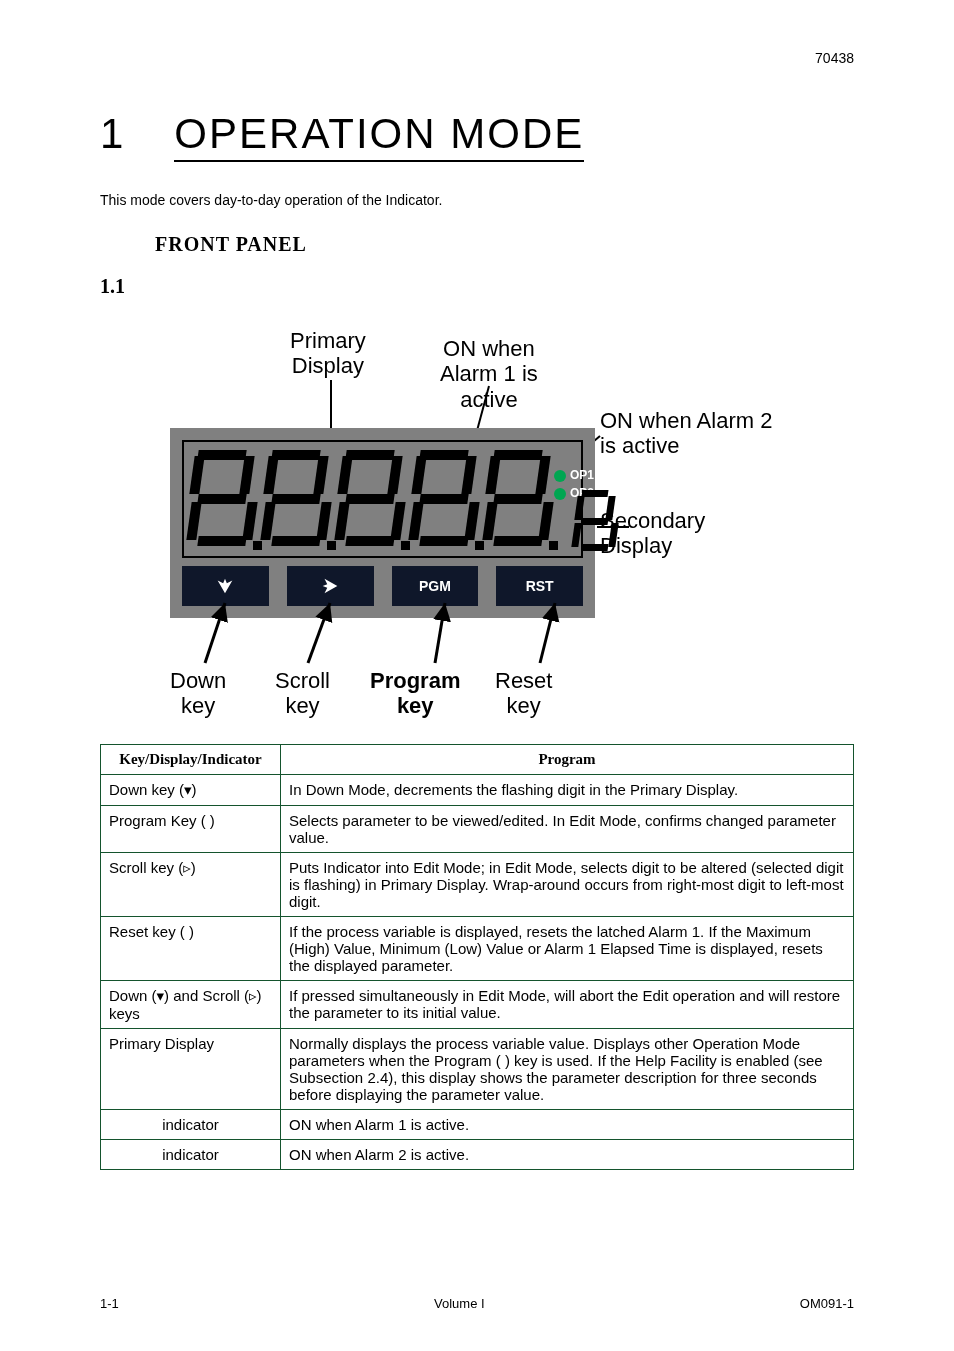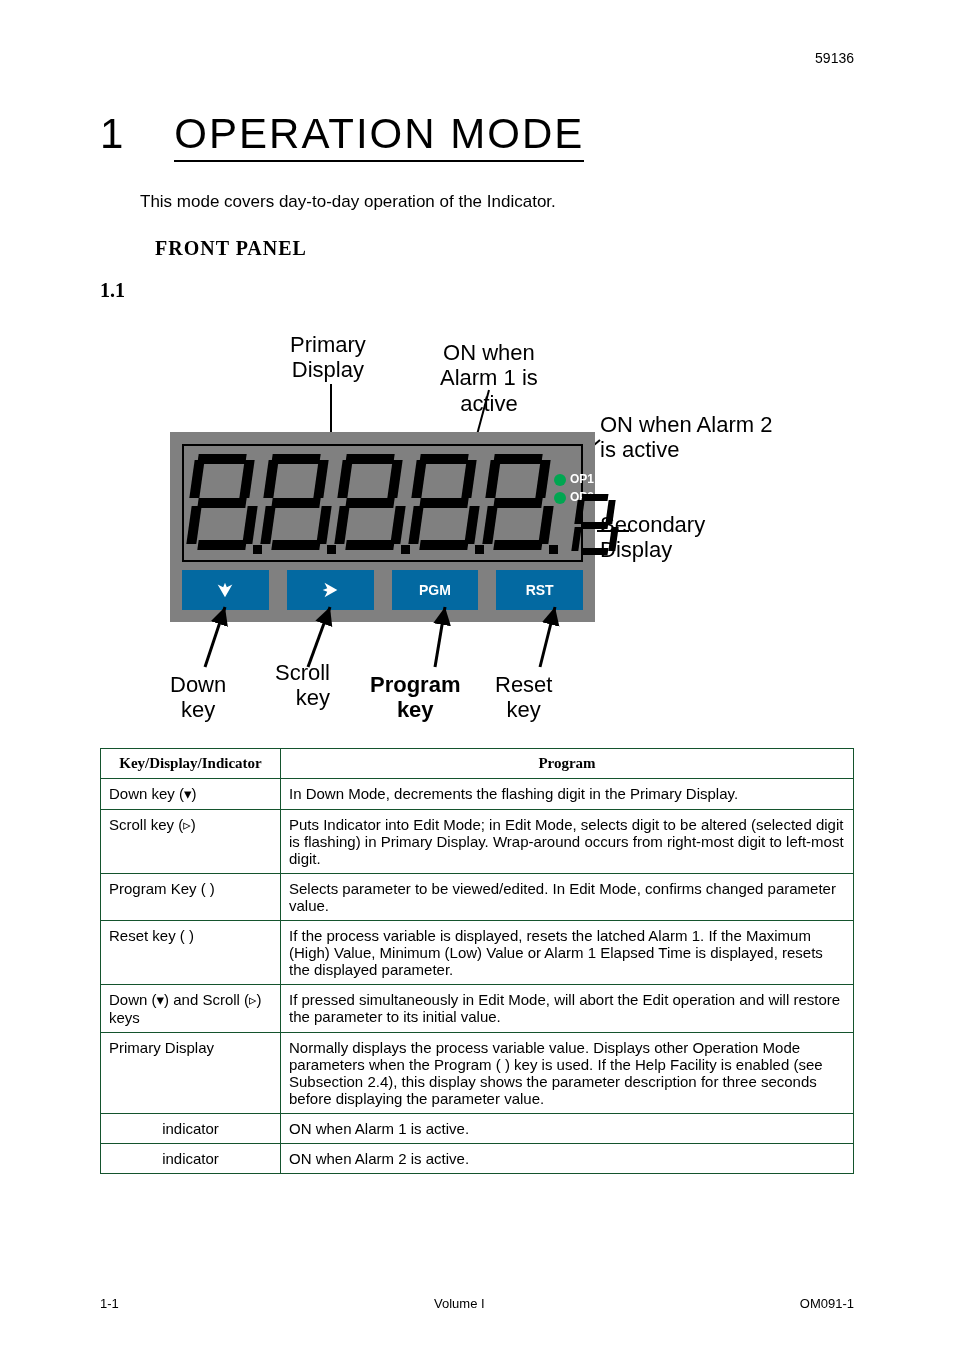--- a/index.html
+++ b/index.html
@@ -31,22 +31,21 @@
   }
   .chapter-title {
     font-size: 42px;
     font-weight: normal;
     letter-spacing: 2px;
     border-bottom: 2px solid #000;
     padding-bottom: 2px;
   }
   .intro-text {
     margin-top: 30px;
-    font-size: 17px;
-    margin-left: 40px;
+    font-size: 14px;
   }
   .section-heading {
     margin-top: 25px;
     display: flex;
     gap: 30px;
     font-weight: bold;
     font-size: 20px;
   }
   .section-num { font-family: 'Times New Roman', serif; margin-top: 42px; }
   .section-title { font-family: 'Times New Roman', serif; letter-spacing: 1px; }
@@ -107,21 +106,21 @@
   .op-text { position:absolute; color:#fff; font-size:12px; font-weight:bold; font-family:Arial,sans-serif; }
   .buttons-row {
     position: absolute;
     left: 12px; right: 12px; bottom: 12px;
     height: 40px;
     display: flex;
     gap: 18px;
   }
   .btn {
     flex: 1;
-    background: #0369a1;
+    background: #0f172a;
     display: flex;
     align-items: center;
     justify-content: center;
     color: #fff;
     font-weight: bold;
   }
   .btn svg { width: 22px; height: 22px; }
   .line { position: absolute; background: #000; }
 
   
@@ -152,42 +151,42 @@
     left: 100px;
     right: 100px;
     display: flex;
     justify-content: space-between;
     font-size: 13px;
   }
 </style>
 </head>
 <body>
 
-<div class="page-num-top">59136</div>
+<div class="page-num-top">70438</div>
 
 <div class="chapter-heading">
   <span class="chapter-num">1</span>
   <span class="chapter-title">OPERATION MODE</span>
 </div>
 
 <p class="intro-text">This mode covers day-to-day operation of the Indicator.</p>
 
 <div class="section-heading">
   <span class="section-num">1.1</span>
   <span class="section-title">FRONT PANEL</span>
 </div>
 
 <div class="figure">
 
   <div class="label" style="left:190px; top:20px;">Primary<br>Display</div>
   <div class="label" style="left:340px; top:0px;margin-top:28px;">ON when<br>Alarm 1 is<br>active</div>
   <div class="label" style="left:500px; top:100px; text-align:left;">ON when Alarm 2<br>is active</div>
   <div class="label" style="left:500px; top:200px; text-align:left;">Secondary<br>Display</div>
   <div class="label" style="left:70px; top:360px;">Down<br>key</div>
-  <div class="label" style="left:175px; top:348px;text-align:right;">Scroll<br>key</div>
+  <div class="label" style="left:175px; top:360px;">Scroll<br>key</div>
   <div class="label" style="left:270px; top:360px;font-weight:bold;">Program<br>key</div>
   <div class="label" style="left:395px; top:360px;">Reset<br>key</div>
 
   <div class="line" style="left:230px; top:72px; width:2px; height:60px;"></div>
   <div class="line" style="left:90px; top:130px; width:142px; height:2px;"></div>
   <div class="line" style="left:90px; top:130px; width:2px; height:15px;"></div>
   <div class="line" style="left:378px; top:130px; width:2px; height:15px;"></div>
   <div class="line" style="left:230px; top:130px; width:150px; height:2px;"></div>
 
   <div class="line" style="left:388px; top:78px; width:2px; height:80px; transform:rotate(15deg); transform-origin:top;"></div>
@@ -298,26 +297,26 @@
       <th>Key/Display/Indicator</th>
       <th>Program</th>
     </tr>
   </thead>
   <tbody>
     <tr>
       <td>Down key (▾)</td>
       <td>In Down Mode, decrements the flashing digit in the Primary Display.</td>
     </tr>
     <tr>
+      <td>Program Key (        )</td>
+      <td>Selects parameter to be viewed/edited. In Edit Mode, confirms changed parameter value.</td>
+    </tr>
+    <tr>
       <td>Scroll key (▹)</td>
       <td>Puts Indicator into Edit Mode; in Edit Mode, selects digit to be altered (selected digit is flashing) in Primary Display. Wrap-around occurs from right-most digit to left-most digit.</td>
-    </tr>
-    <tr>
-      <td>Program Key (        )</td>
-      <td>Selects parameter to be viewed/edited. In Edit Mode, confirms changed parameter value.</td>
     </tr>
     <tr>
       <td>Reset key (        )</td>
       <td>If the process variable is displayed, resets the latched Alarm 1. If the Maximum (High) Value, Minimum (Low) Value or Alarm 1 Elapsed Time is displayed, resets the displayed parameter.</td>
     </tr>
     <tr>
       <td>Down (▾) and Scroll (▹) keys</td>
       <td>If pressed simultaneously in Edit Mode, will abort the Edit operation and will restore the parameter to its initial value.</td>
     </tr>
     <tr>

